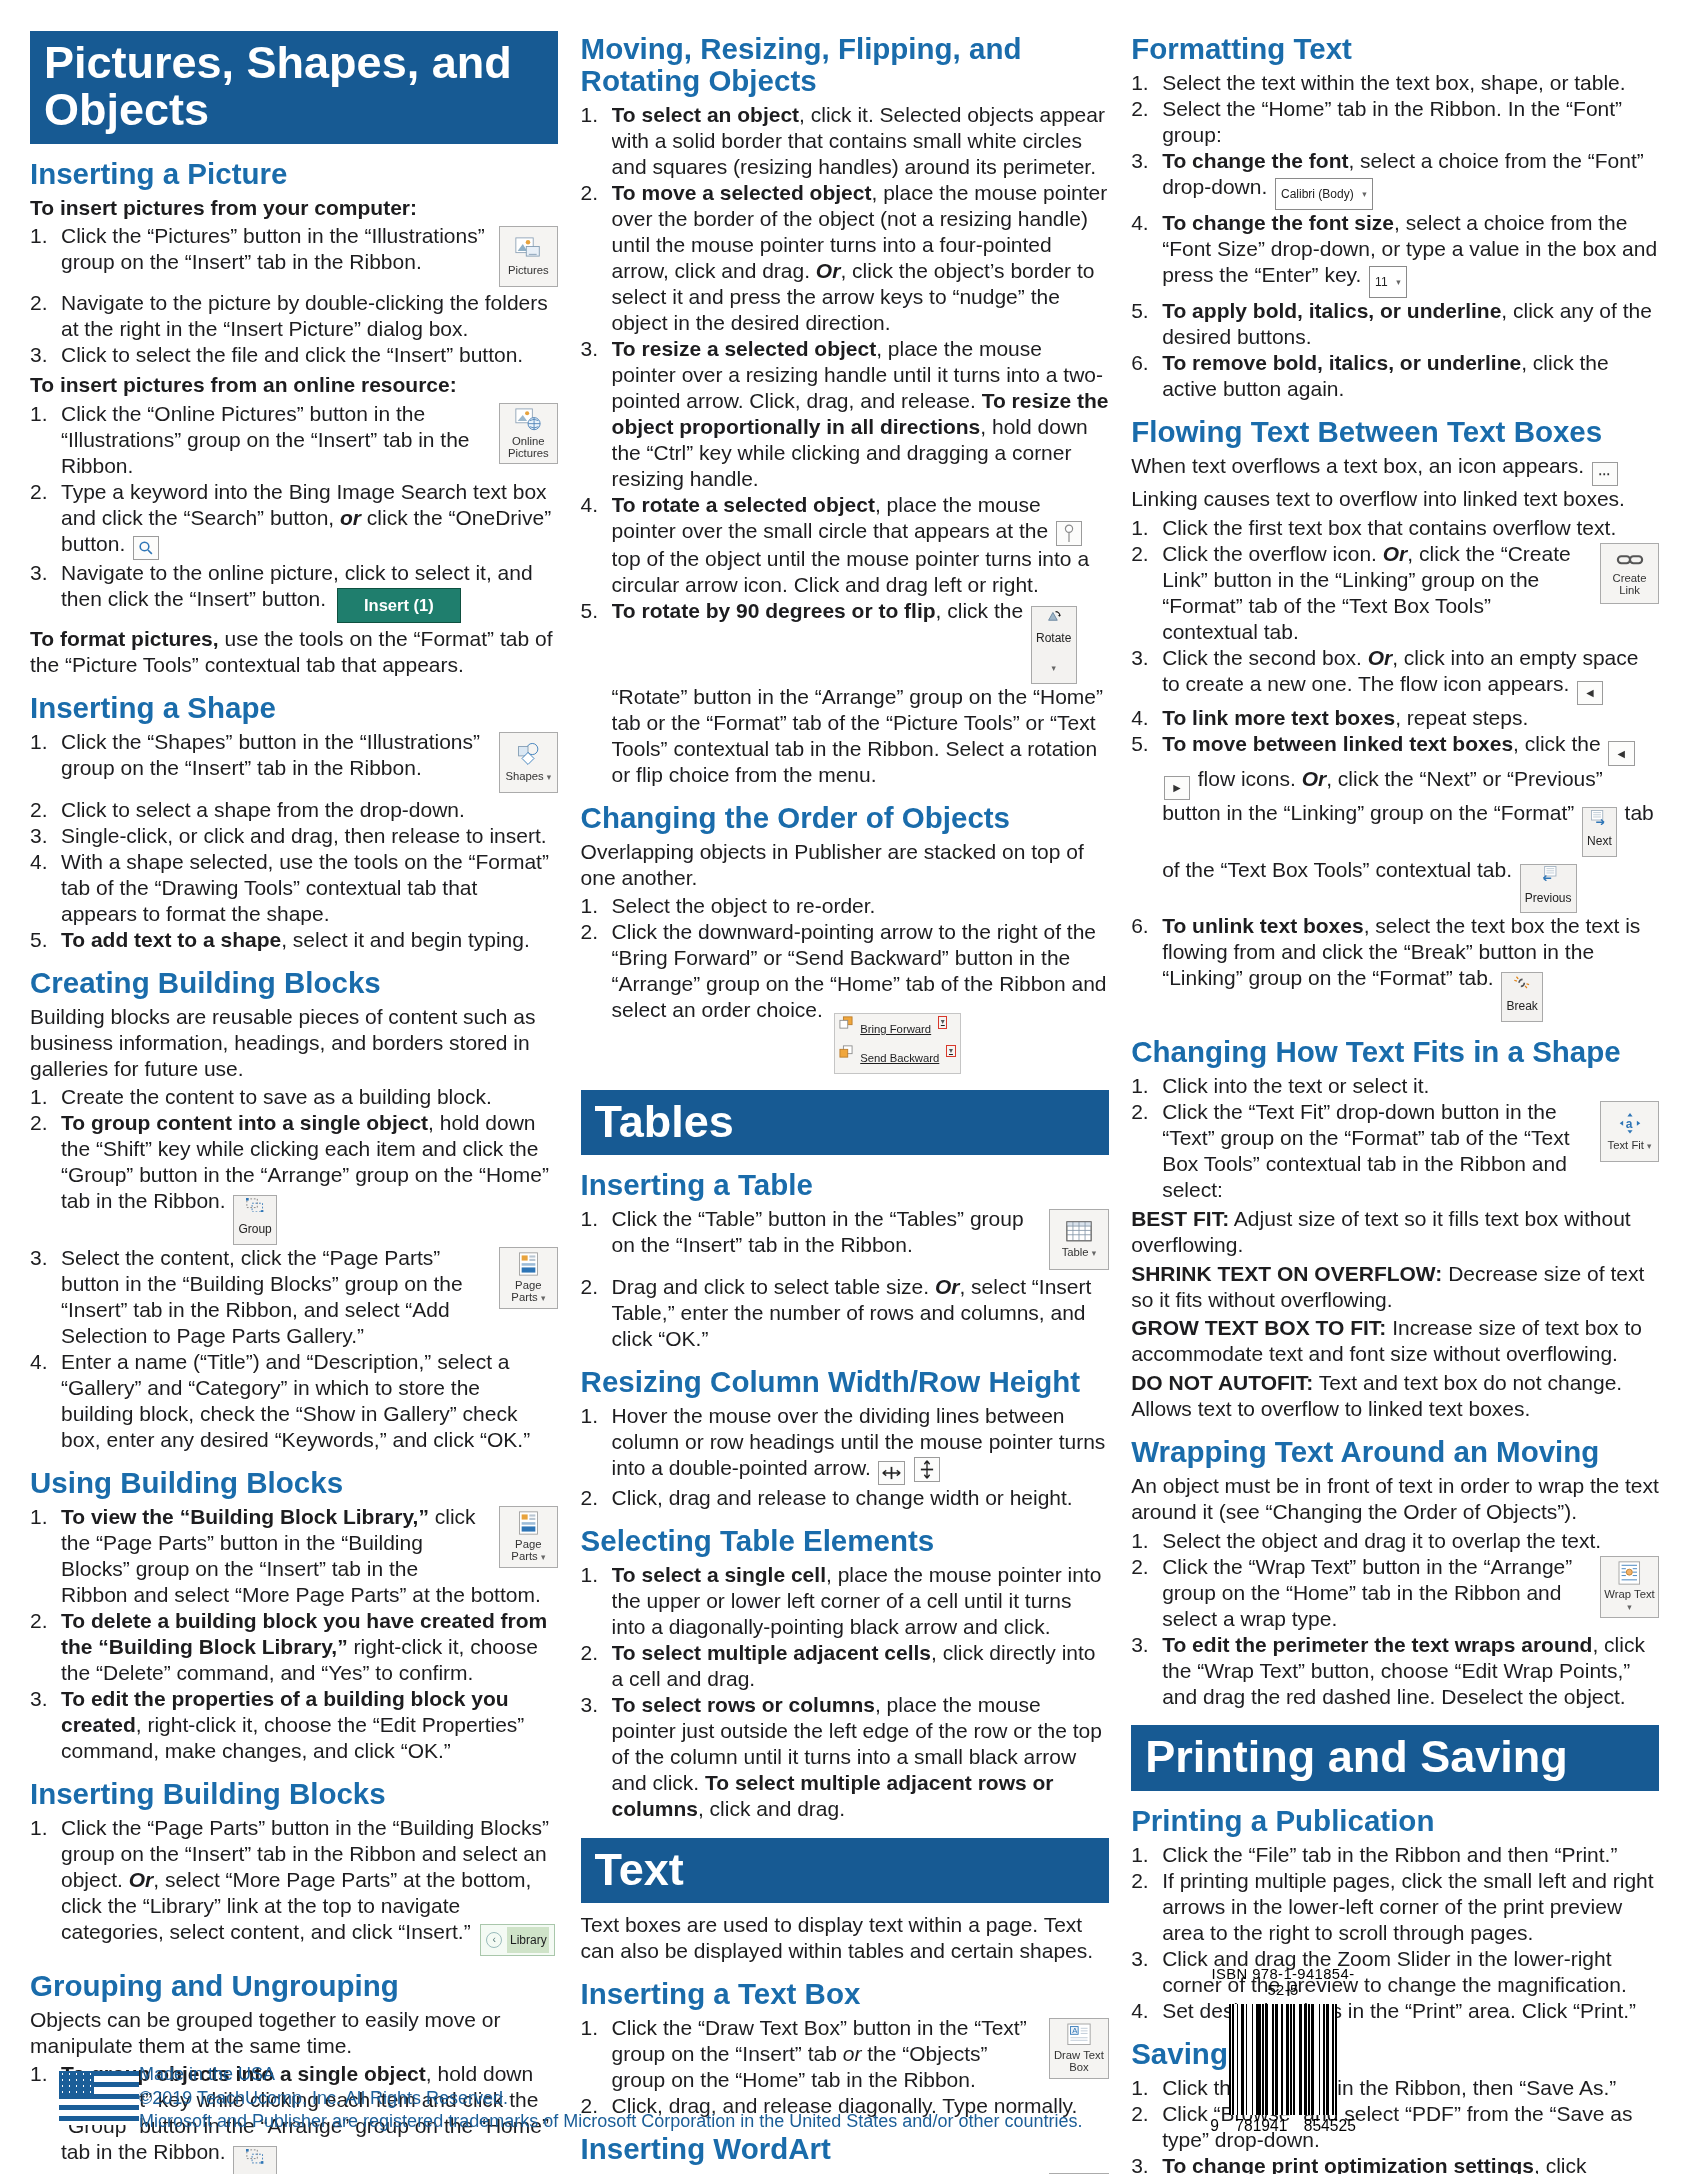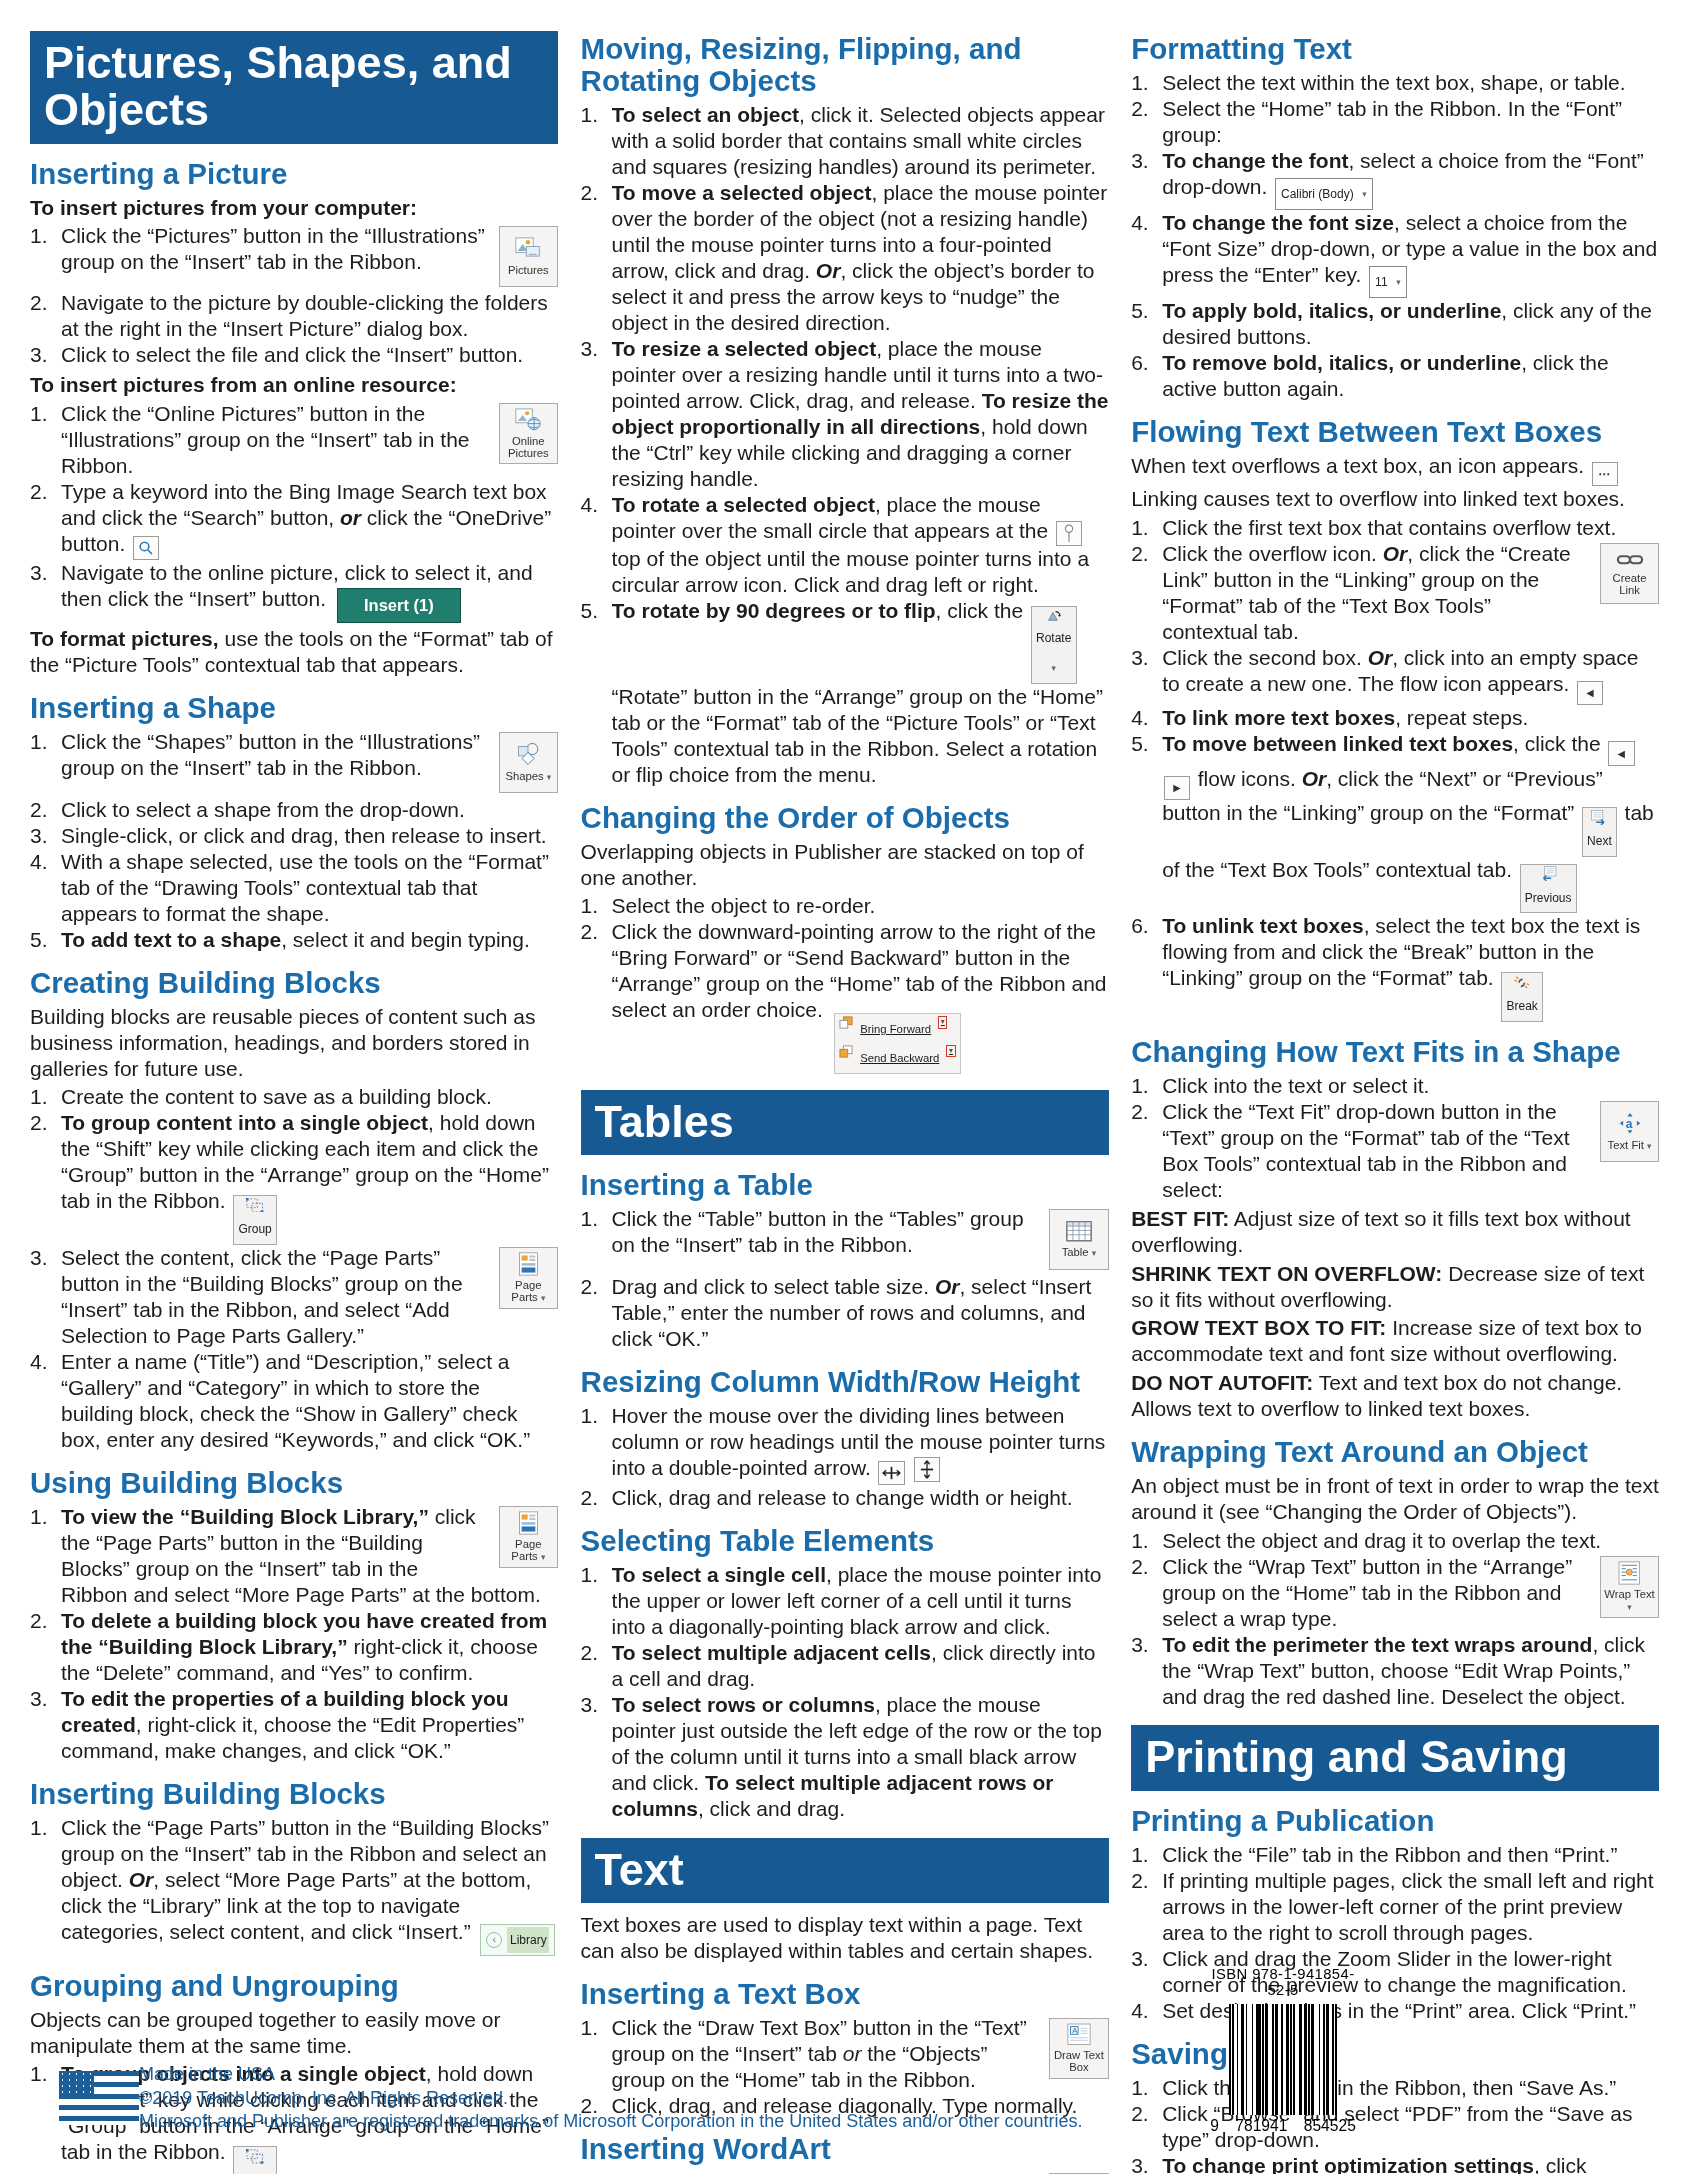--- a/index.html
+++ b/index.html
@@ -535,21 +535,21 @@
                     <path d="M14 1 l-3 4 h6 z M14 25 l-3 -4 h6 z M2 13 l4 -3 v6 z M26 13 l-4 -3 v6 z" fill="#2e75b6"></path>
                   </svg></span>
                 <span class="rl">Text Fit <span class="arr">▾</span></span>
               </span>Click the “Text Fit” drop-down button in the “Text” group on the “Format” tab of the “Text Box Tools” contextual tab in the Ribbon and select:</div>
           </div>
         </div>
         <div class="p"><span class="b">BEST FIT:</span> Adjust size of text so it fills text box without overflowing.</div>
         <div class="p"><span class="b">SHRINK TEXT ON OVERFLOW:</span> Decrease size of text so it fits without overflowing.</div>
         <div class="p"><span class="b">GROW TEXT BOX TO FIT:</span> Increase size of text box to accommodate text and font size without overflowing.</div>
         <div class="p"><span class="b">DO NOT AUTOFIT:</span> Text and text box do not change. Allows text to overflow to linked text boxes.</div>
-        <div class="h2">Wrapping Text Around an Object</div>
+        <div class="h2">Wrapping Text Around an Moving</div>
         <div class="p">An object must be in front of text in order to wrap the text around it (see “Changing the Order of Objects”).</div>
         <div class="list">
           <div class="li">
             <span class="num">1.</span>
             <div class="libody">Select the object and drag it to overlap the text.</div>
           </div>
           <div class="li">
             <span class="num">2.</span>
             <div class="libody"><span class="ric">
                 <span class="rg"><svg width="22.6" height="24" viewBox="0 0 26 28">

